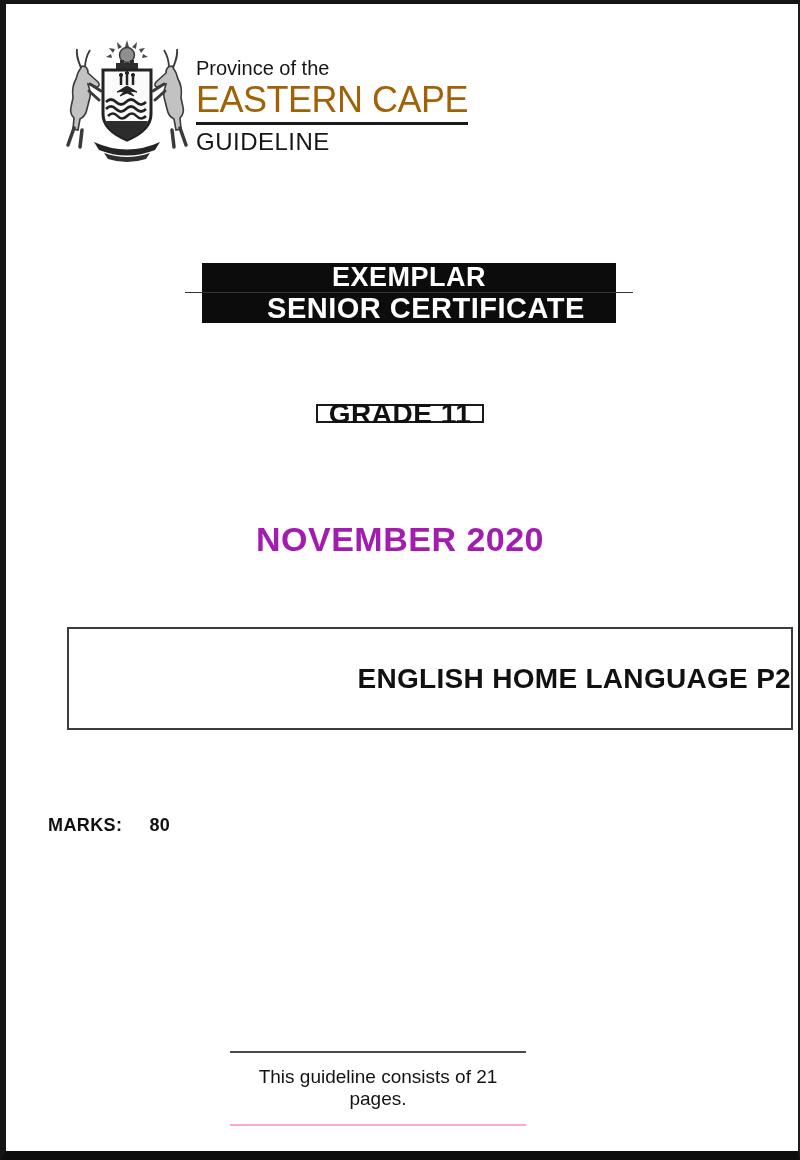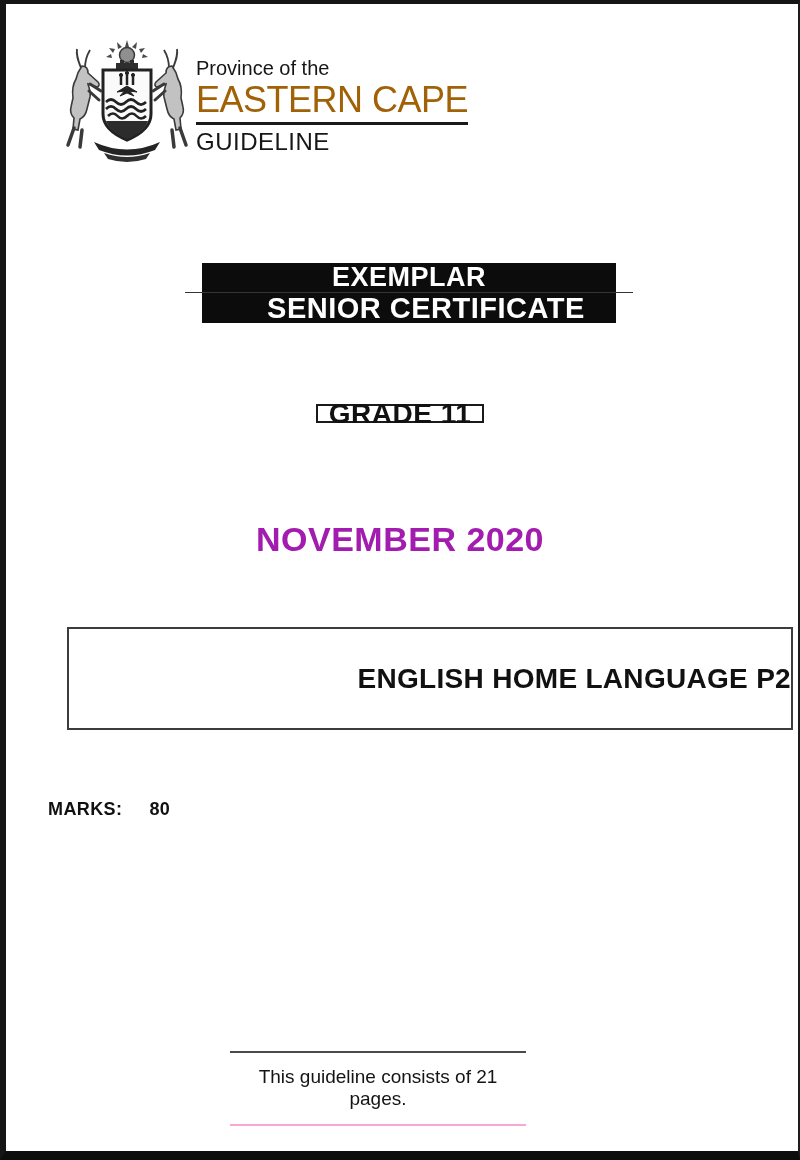--- a/index.html
+++ b/index.html
@@ -158,20 +158,21 @@
     left: 48px;
     top: 799px;
     font-size: 18px;
     font-weight: 700;
     letter-spacing: 0.4px;
     color: #111;
   }
   .marks-row .marks-value {
     display: inline-block;
     margin-left: 27px;
+    margin-top: 16px;
   }
 
   
   .footer-note-box {
     position: absolute;
     left: 230px;
     top: 1051px;
     width: 296px;
     border-top: 2px solid #4a4a4a;
     border-bottom: 2px solid #f9a8d4;

